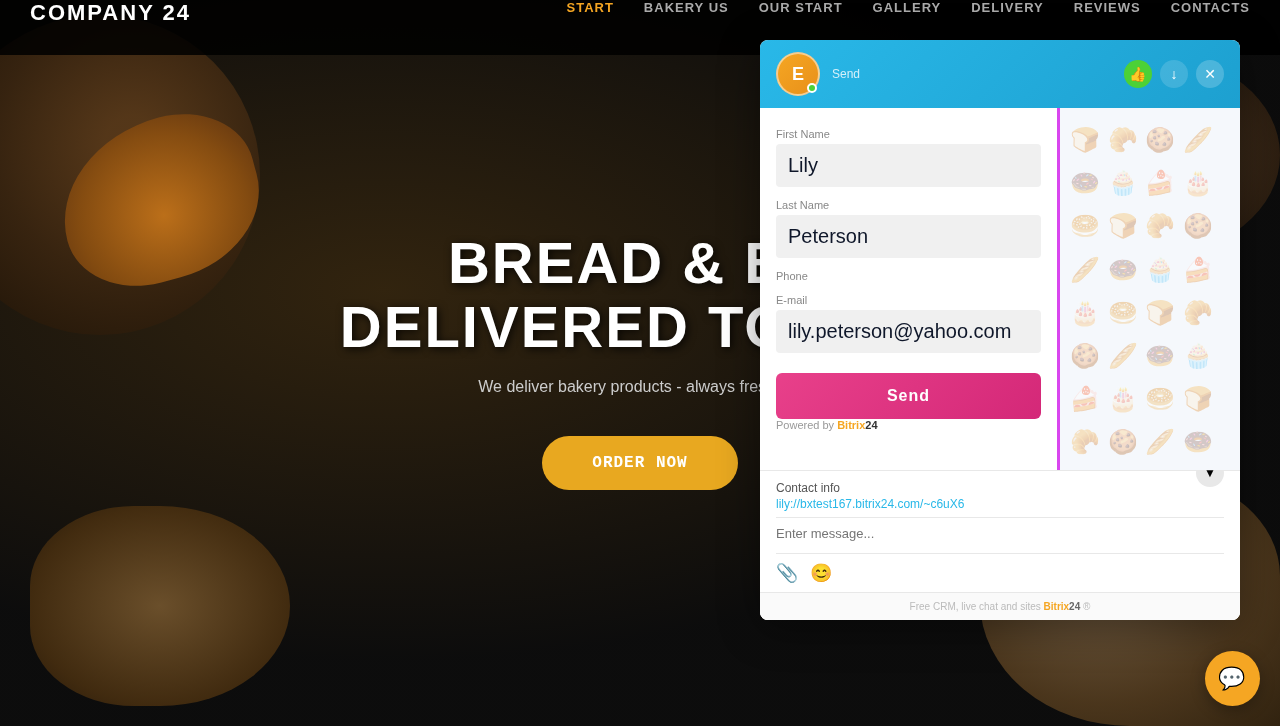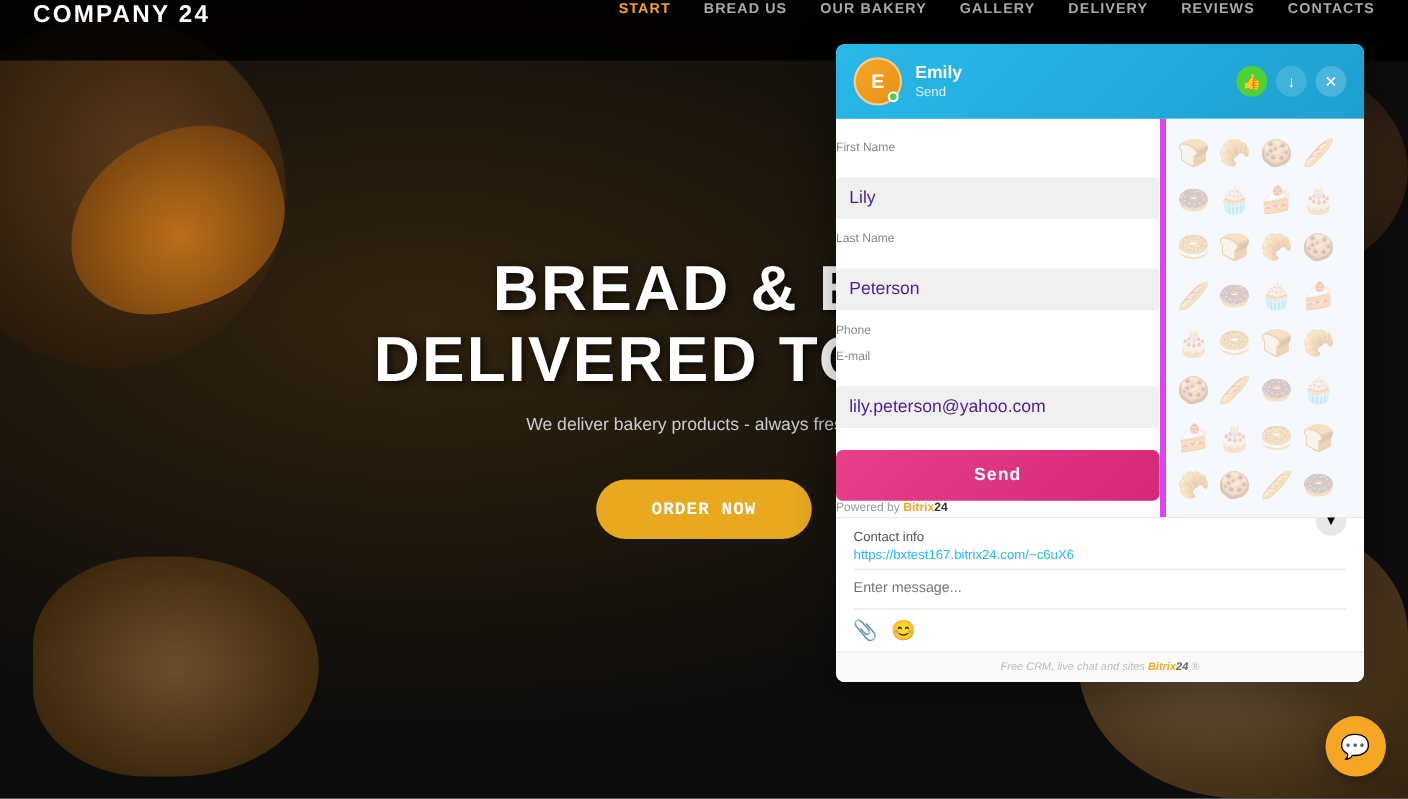--- a/index.html
+++ b/index.html
@@ -140,37 +140,36 @@
     .header-btn.close-btn { background: rgba(255,255,255,0.2); }
 
     
     .chat-form-area {
       flex: 1;
       display: flex;
       overflow: hidden;
     }
     .form-panel {
       flex: 0 0 300px;
-      padding: 20px 0;
+      padding: 20px 16px;
       overflow-y: auto;
       background: white;
-      border-right: 6px solid #d946ef;
+      border-right: 3px solid #d946ef;
     }
     .form-field {
       margin-bottom: 12px;
     }
     .form-label {
       font-size: 11px; color: #888; margin-bottom: 4px; display: block;
     }
     .form-input {
       width: 100%; padding: 10px 12px;
       border: none; background: #f0f0f0;
-      border-radius: 4px; font-size: 16px; color: #4c1d95;
+      border-radius: 4px; font-size: 20px; color: #0f172a;
       outline: none;
-      margin-top: 17px;
     }
     .send-btn {
       width: 100%; padding: 14px;
       background: linear-gradient(135deg, #e8408a, #d42878);
       color: white; border: none; border-radius: 6px;
       font-size: 16px; font-weight: bold; cursor: pointer;
       margin-top: 8px; margin-bottom: 0;
       letter-spacing: 1px;
     }
     .powered-by {
@@ -233,21 +232,20 @@
     }
     .input-action-btn {
       background: none; border: none; cursor: pointer;
       font-size: 18px; color: #aaa;
     }
     .chat-footer {
       text-align: center; padding: 8px;
       font-size: 10px; color: #bbb;
       background: #fafafa;
       border-top: 1px solid #e8e8e8;
-      font-style: italic;
     }
     .footer-brand { color: #f5a623; font-weight: bold; }
     .footer-num { color: #666; font-weight: bold; }
 
     
     .chat-float-btn {
       position: absolute; bottom: 20px; right: 20px;
       width: 55px; height: 55px; border-radius: 50%;
       background: #f5a623;
       display: flex; align-items: center; justify-content: center;
@@ -264,22 +262,22 @@
   <div class="bread-croissant"></div>
   <div class="bread-bottom-left"></div>
   <div class="bread-bottom-right"></div>
   <div class="bread-top-right"></div>
 </div>
 
 <nav>
   <div class="nav-logo">COMPANY 24</div>
   <div class="nav-links">
     <a class="nav-link active">START</a>
-    <a class="nav-link">BREAD US</a>
-    <a class="nav-link">OUR BAKERY</a>
+    <a class="nav-link">BAKERY US</a>
+    <a class="nav-link">OUR START</a>
     <a class="nav-link">GALLERY</a>
     <a class="nav-link">DELIVERY</a>
     <a class="nav-link">REVIEWS</a>
     <a class="nav-link">CONTACTS</a>
   </div>
 </nav>
 
 <div class="hero">
   <div class="hero-title">
     <div>BREAD &amp; BU</div>
@@ -290,21 +288,20 @@
 </div>
 
 <div class="chat-widget">
 
   <div class="chat-header">
     <div class="agent-avatar">
       <span>E</span>
       <div class="online-dot"></div>
     </div>
     <div class="agent-info">
-      <div class="agent-name">Emily</div>
       <div class="agent-role">Send</div>
     </div>
     <div class="header-actions">
       <button class="header-btn like">👍</button>
       <button class="header-btn">↓</button>
       <button class="header-btn close-btn">✕</button>
     </div>
   </div>
 
   <div class="chat-form-area">
@@ -334,21 +331,21 @@
       <div class="pattern-icons">
         🍞🥐🍪🥖🍩🧁🍰🎂🥯🍞🥐🍪🥖🍩🧁🍰🎂🥯🍞🥐🍪🥖🍩🧁🍰🎂🥯🍞🥐🍪🥖🍩🧁🍰🎂🥯🍞🥐🍪🥖🍩🧁🍰🎂🥯🍞🥐🍪🥖🍩🧁🍰🎂🥯
       </div>
     </div>
   </div>
 
   <div class="chat-bottom">
     <div class="contact-info-bar">
       <span>Contact info</span>
       <button class="down-arrow-btn">▼</button>
-      <a class="contact-link">https://bxtest167.bitrix24.com/~c6uX6</a>
+      <a class="contact-link">lily://bxtest167.bitrix24.com/~c6uX6</a>
     </div>
     <div class="chat-divider"></div>
     <div class="message-input-row">
       <input class="message-input" type="text" placeholder="Enter message..." style="">
     </div>
     <div class="chat-divider"></div>
     <div class="input-actions">
       <button class="input-action-btn">📎</button>
       <button class="input-action-btn">😊</button>
     </div>

